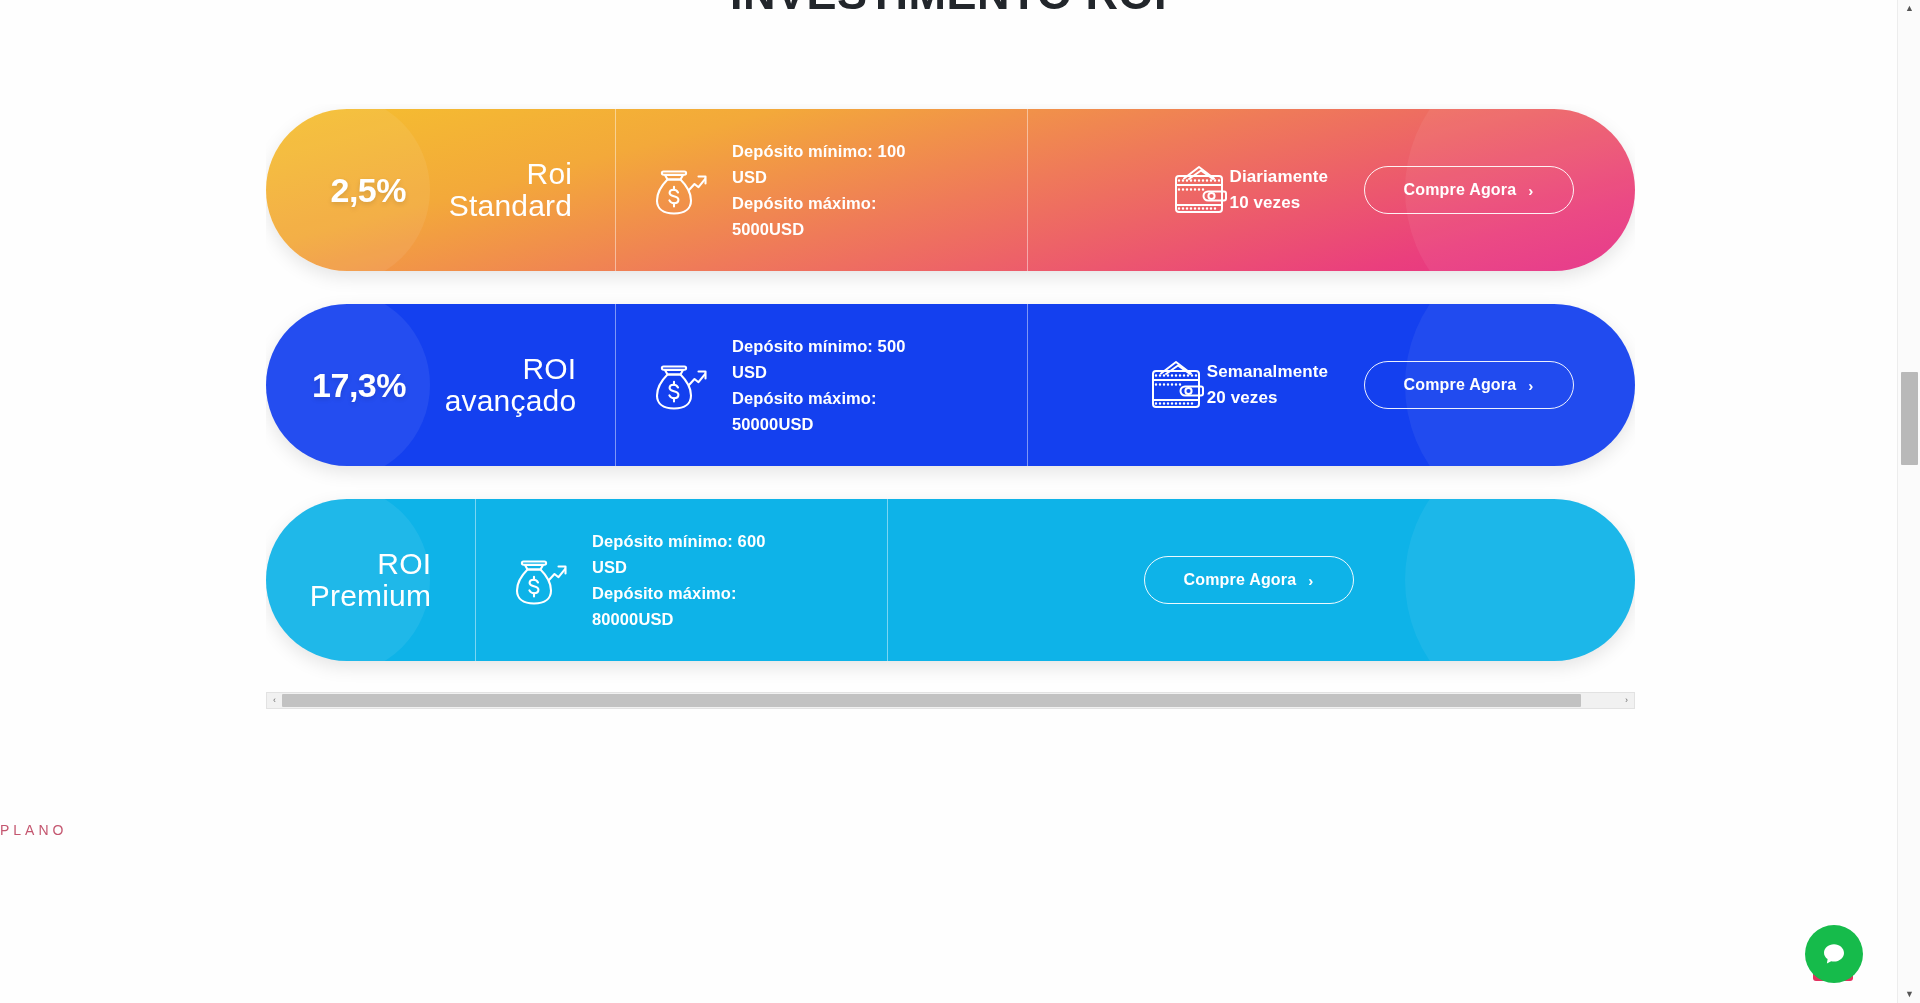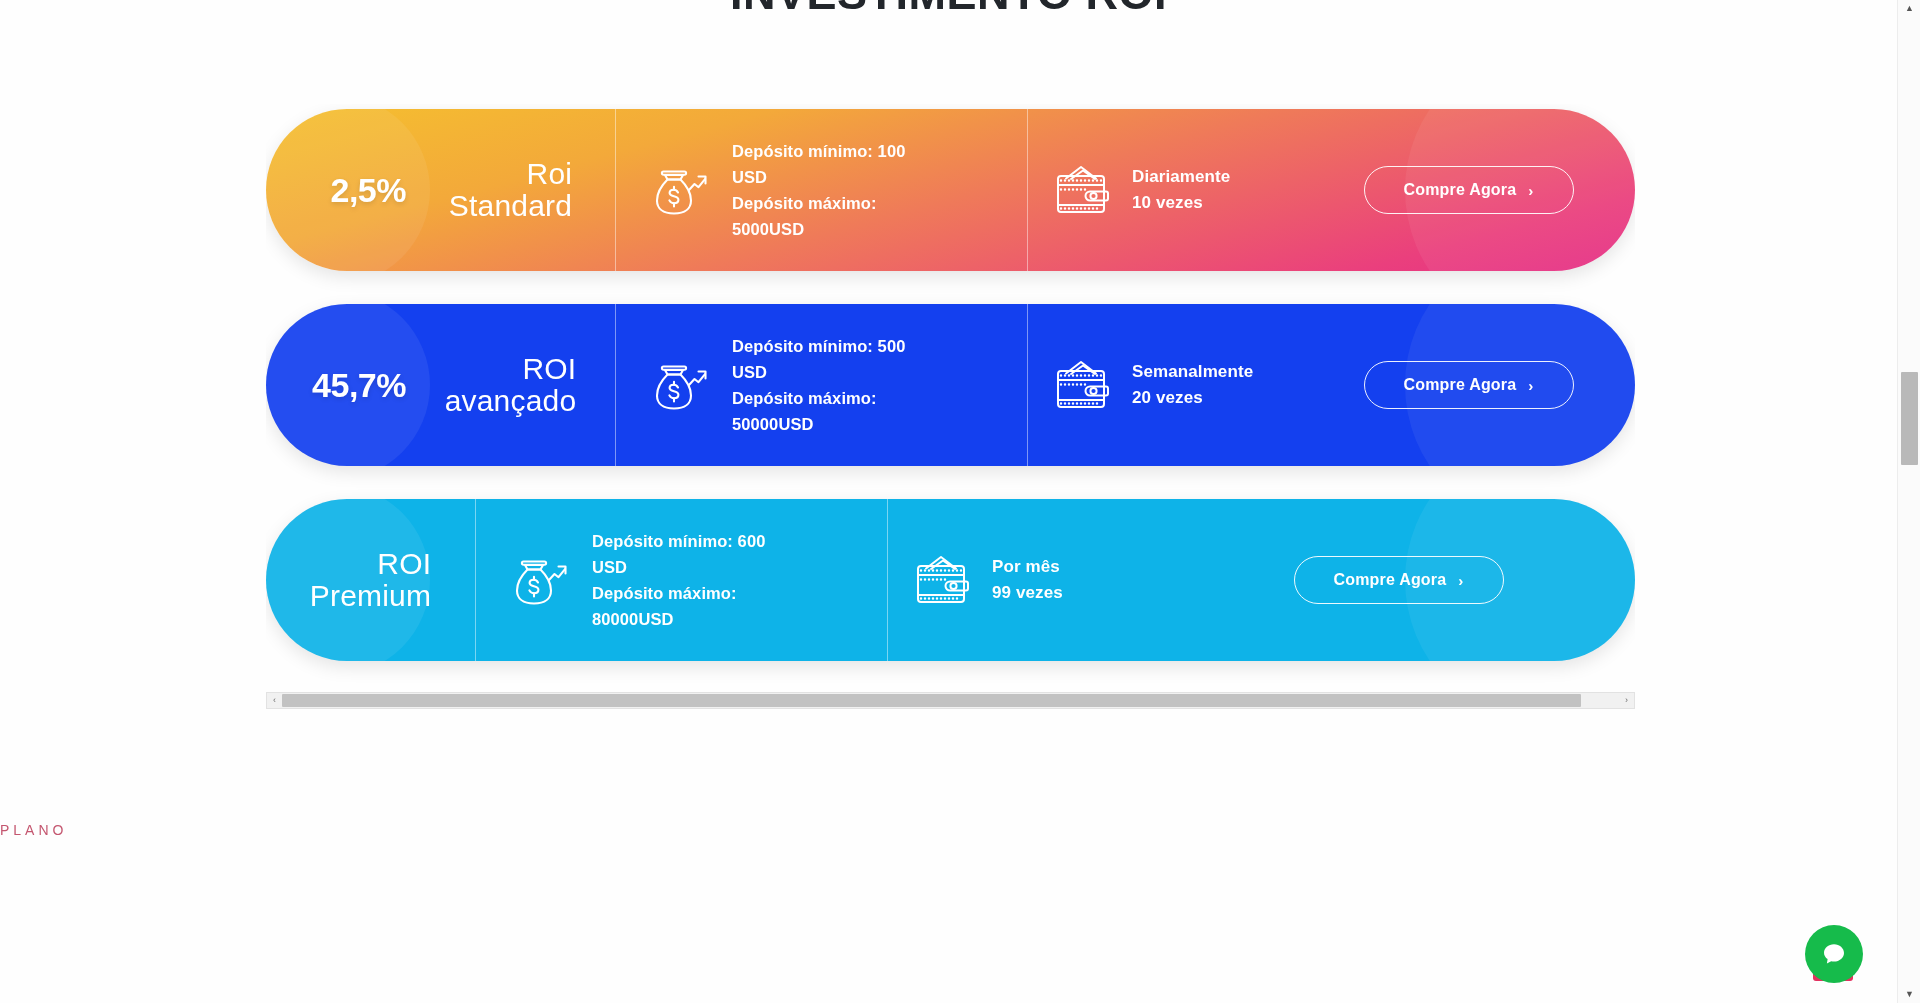--- a/index.html
+++ b/index.html
@@ -129,21 +129,21 @@
   .col-deposit {
     width: 412px;
     border-right: 1px solid rgba(255,255,255,0.45);
     padding-left: 36px;
     gap: 24px;
     align-items: center;
   }
   .col-freq {
     width: 300px;
     padding-left: 26px;
-    gap: 20px;
+    justify-content: flex-end;
   }
   .col-cta {
     flex: 1;
     justify-content: center;
     padding-right: 26px;
   }
 
   .deposit-lines {
     font-size: 16.5px;
     font-weight: 700;
@@ -353,21 +353,21 @@
               <span class="chev">›</span>
             </button>
           </div>
         </div>
 
         <div class="plan-card c1 solid-blue">
           <div class="left-orb"></div>
           <div class="right-orb"></div>
 
           <div class="col col-rate">
-            <span class="rate-value">45,7%</span>
+            <span class="rate-value">17,3%</span>
           </div>
 
           <div class="col col-name">
             <div class="plan-name">
               <div>ROI</div>
               <div>avançado</div>
             </div>
           </div>
 
           <div class="col col-deposit">
@@ -443,39 +443,20 @@
               </svg>
             </span>
             <div class="deposit-lines">
               <div>Depósito mínimo: 600</div>
               <div>USD</div>
               <div>Depósito máximo:</div>
               <div>80000USD</div>
             </div>
           </div>
 
-          <div class="col col-freq">
-            <span class="icon-wrap">
-              <svg width="58" height="52" viewBox="0 0 58 52" fill="none" stroke="#ffffff" stroke-width="2" stroke-linecap="round" stroke-linejoin="round">
-                <rect x="4" y="12" width="46" height="36" rx="3"></rect>
-                <path d="M4 21 h46 M4 41 h46"></path>
-                <path d="M12 14.5 L27 3 L42 14.5"></path>
-                <path d="M17 15 L29 6.5 L41 15"></path>
-                <path d="M36 27.5 h16 a2 2 0 0 1 2 2 v5 a2 2 0 0 1 -2 2 h-16 a4.5 4.5 0 0 1 0 -9 Z"></path>
-                <circle cx="39.5" cy="32" r="3.1"></circle>
-                <path d="M7 16.5 h.01 M11 16.5 h.01 M15 16.5 h.01 M19 16.5 h.01 M23 16.5 h.01 M27 16.5 h.01 M31 16.5 h.01 M35 16.5 h.01 M39 16.5 h.01 M43 16.5 h.01 M47 16.5 h.01" stroke-width="2.4"></path>
-                <path d="M7 25.5 h.01 M11 25.5 h.01 M15 25.5 h.01 M19 25.5 h.01 M23 25.5 h.01 M27 25.5 h.01 M31 25.5 h.01" stroke-width="2.4"></path>
-                <path d="M7 44.5 h.01 M11 44.5 h.01 M15 44.5 h.01 M19 44.5 h.01 M23 44.5 h.01 M27 44.5 h.01 M31 44.5 h.01 M35 44.5 h.01 M39 44.5 h.01 M43 44.5 h.01" stroke-width="2.4"></path>
-              </svg>
-            </span>
-            <div class="freq-lines">
-              <div>Por mês</div>
-              <div>99 vezes</div>
-            </div>
-          </div>
 
           <div class="col col-cta">
             <button class="cta-btn">
               <span>Compre Agora</span>
               <span class="chev">›</span>
             </button>
           </div>
         </div>
 
       </div>

